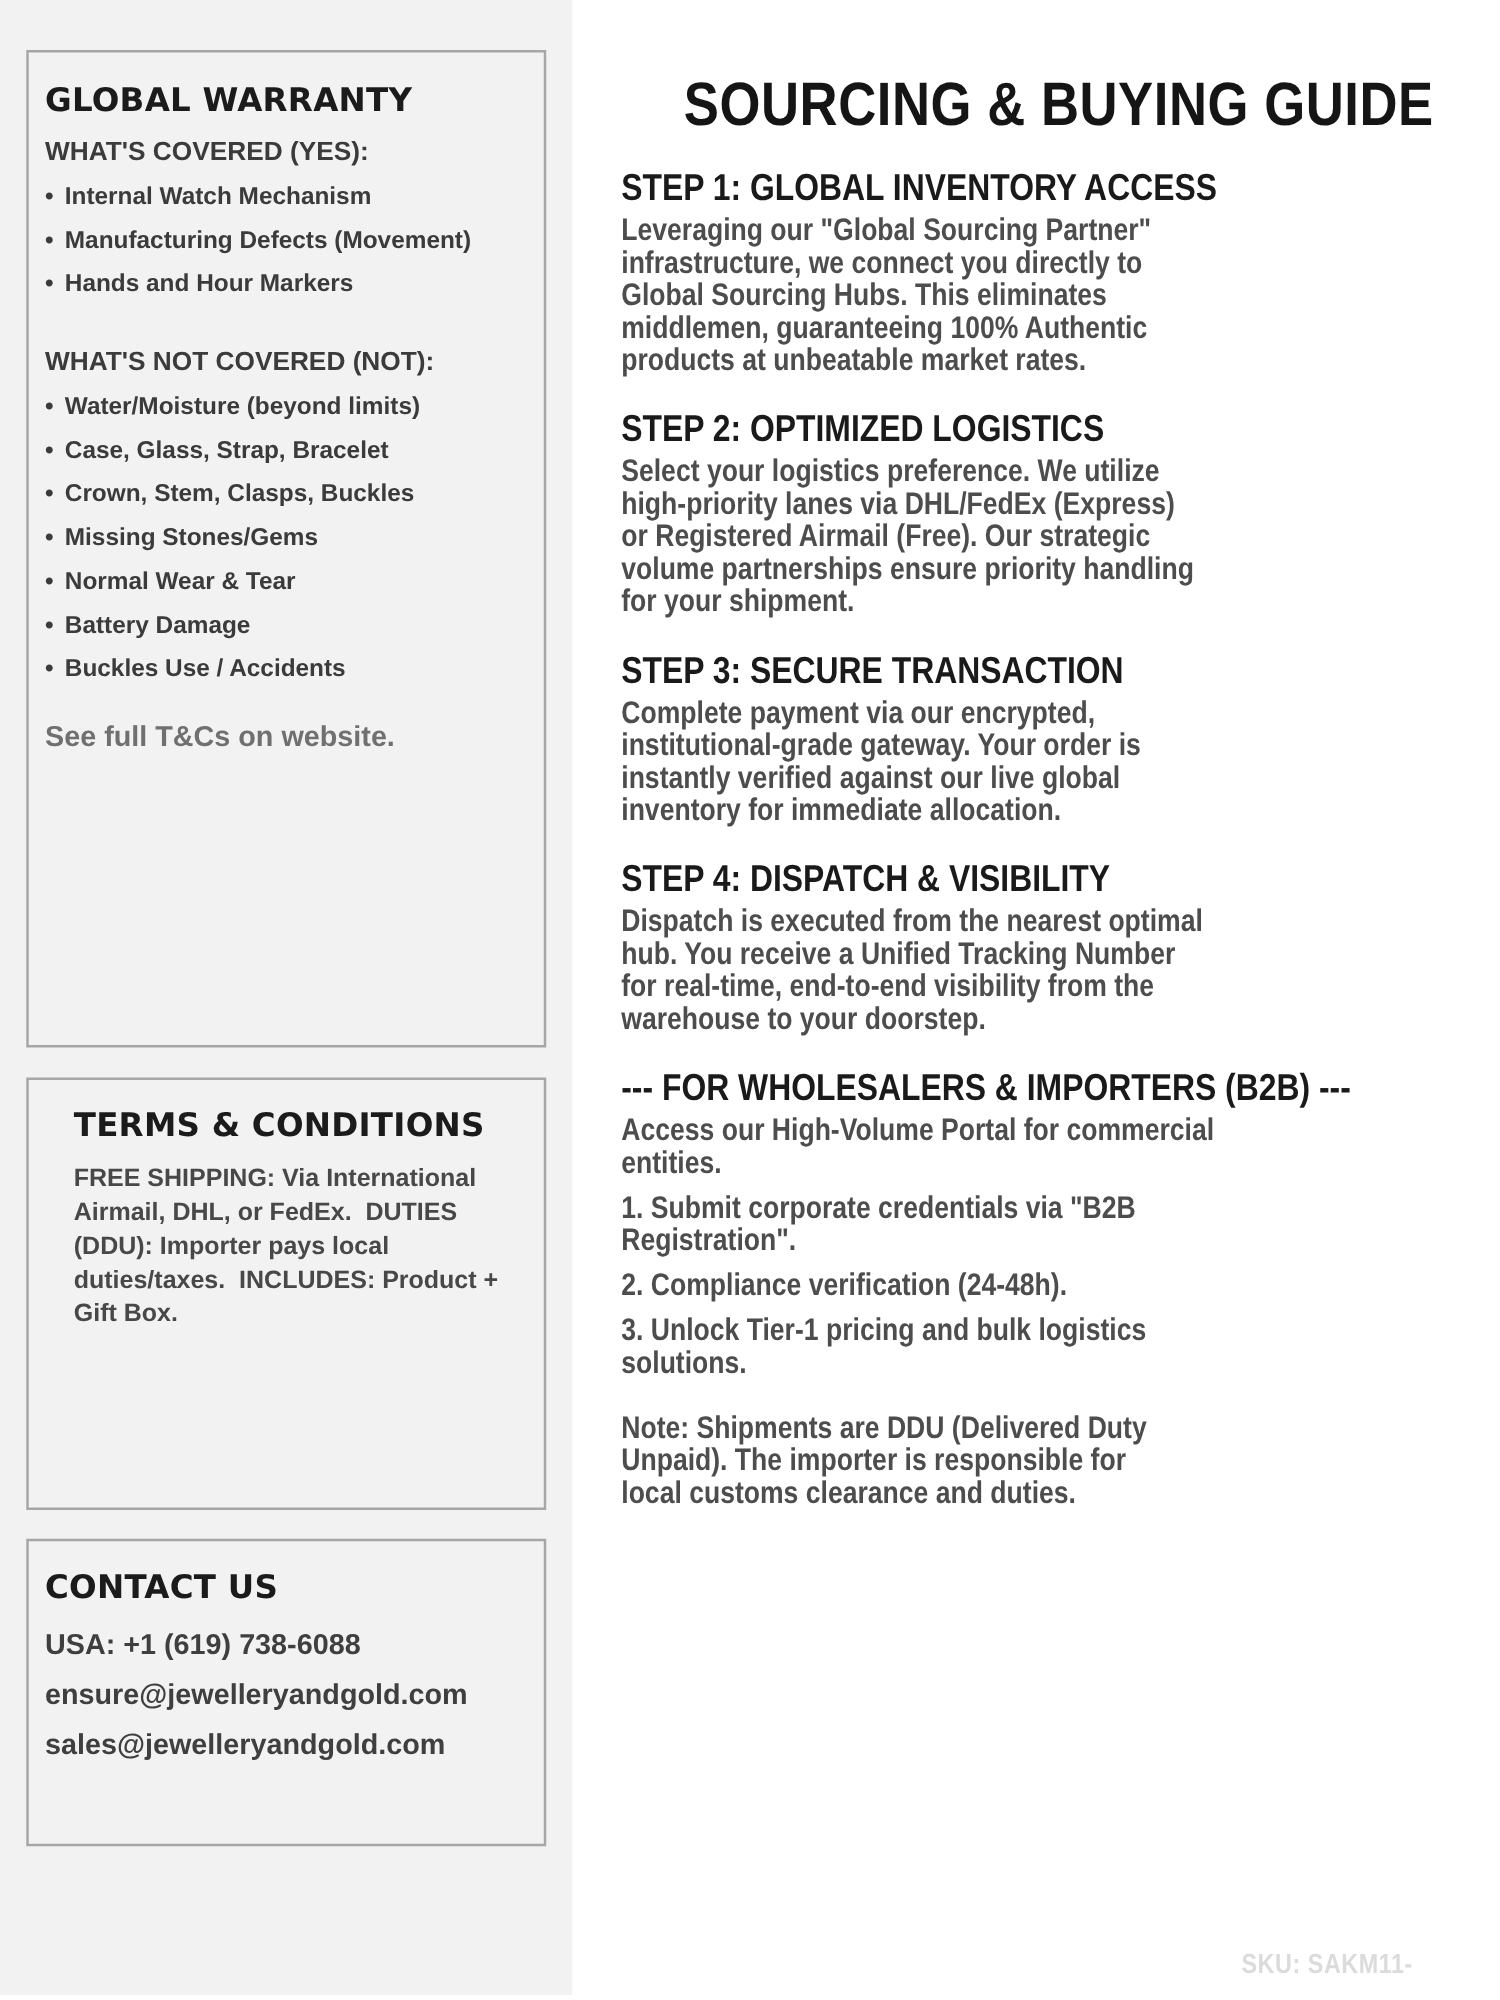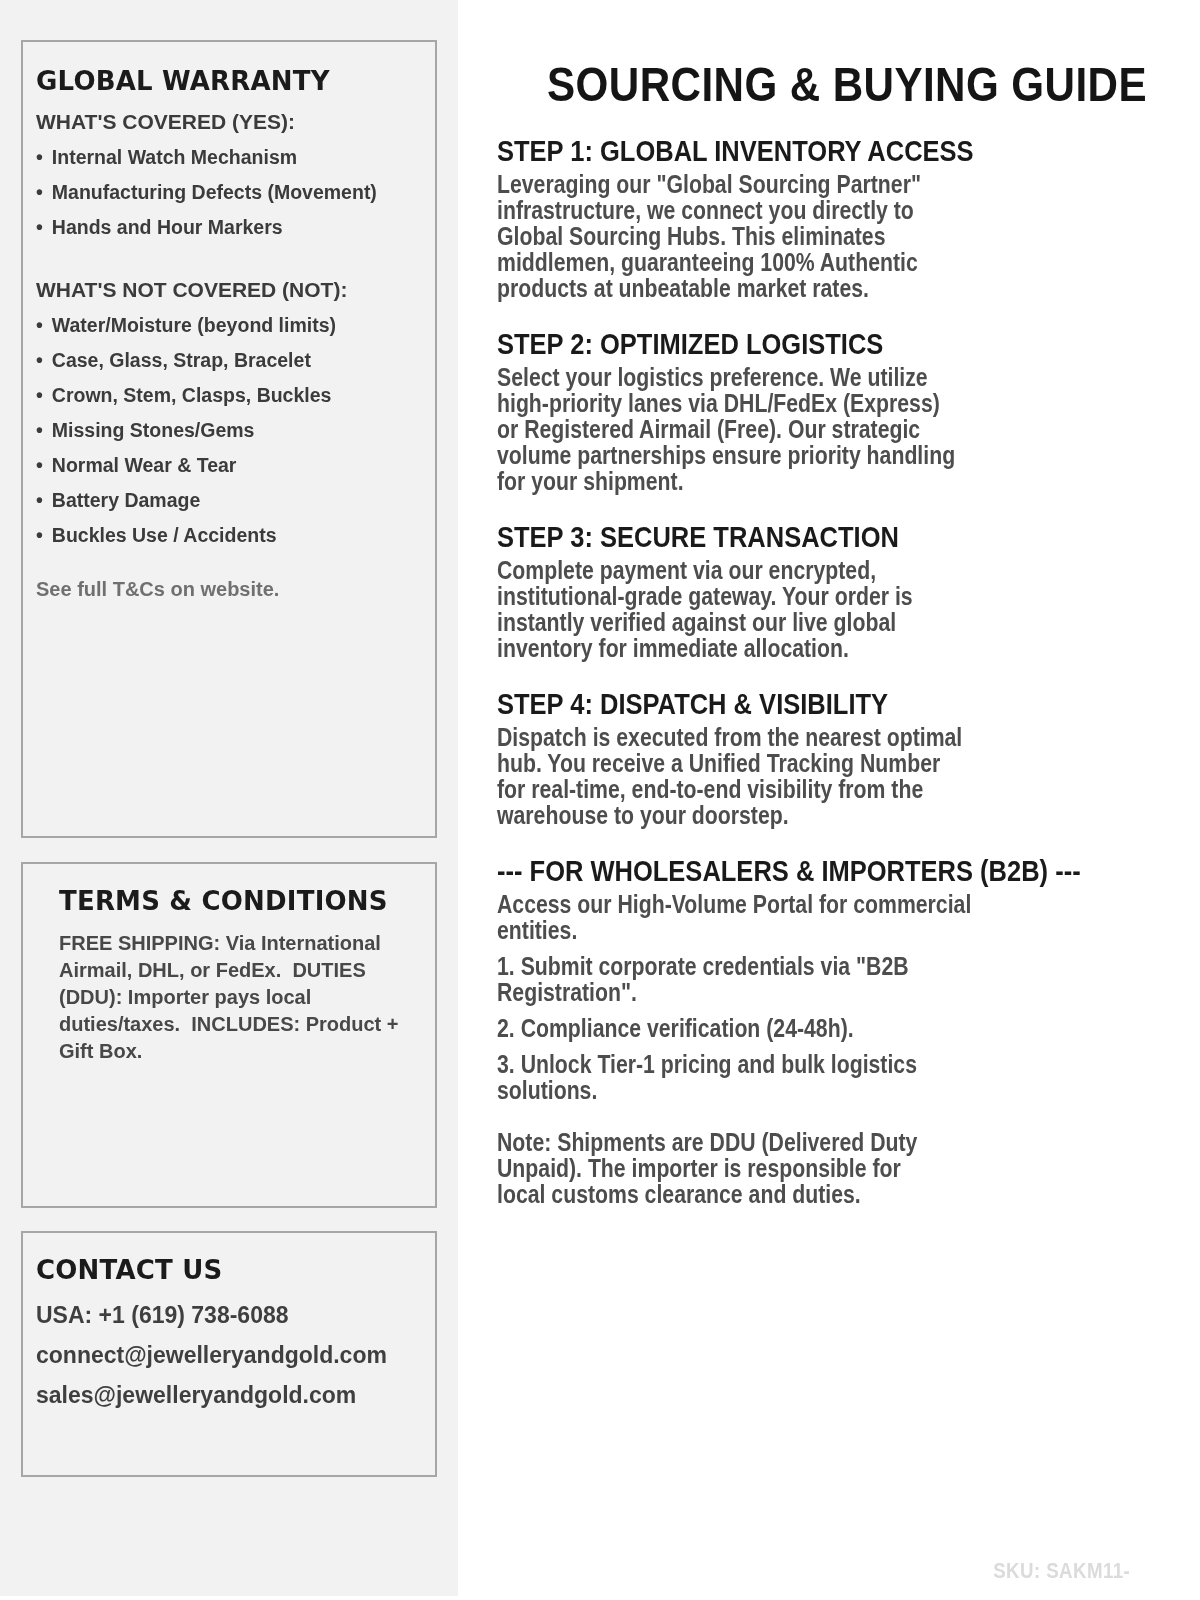--- a/index.html
+++ b/index.html
@@ -23,21 +23,21 @@
   }
   .subhead{
     margin:0 0 12px 0;font-size:21px;line-height:24px;font-weight:bold;color:#3b3b3b;
   }
   .subhead.gap{margin-top:40px;}
   ul.blist{list-style:none;margin:0;padding:0;}
   ul.blist li{
     font-size:19.5px;line-height:22px;font-weight:bold;color:#3b3b3b;margin:0 0 13px 0;
   }
   ul.blist li::before{content:"•";margin-right:9px;color:#3b3b3b;}
-  .footnote{margin:32px 0 0 0;font-size:20px;line-height:22px;font-weight:bold;color:#707070;}
+  .footnote{margin:32px 0 0 0;font-size:23px;line-height:22px;font-weight:bold;color:#707070;}
   .tbody{
     margin:10px 0 0 0;font-size:20px;line-height:27px;font-weight:bold;color:#484848;
     white-space:pre-wrap;
   }
   .cline{margin:0 0 16px 0;font-size:23px;line-height:24px;font-weight:bold;color:#3f3f3f;}
   .panel-contact h2{margin-bottom:18px;}
   
   .main{position:absolute;left:458px;top:0;width:742px;height:1600px;background:#ffffff;}
   .main-inner{padding:58px 0 0 39px;}
   .doc-title{
@@ -93,21 +93,21 @@
     <p class="tbody">FREE SHIPPING: Via International
 Airmail, DHL, or FedEx.  DUTIES
 (DDU): Importer pays local
 duties/taxes.  INCLUDES: Product +
 Gift Box.</p>
   </section>
 
   <section class="panel panel-contact">
     <h2>CONTACT US</h2>
     <p class="cline">USA: +1 (619) 738-6088</p>
-    <p class="cline">connect@jewelleryandgold.com</p>
+    <p class="cline">ensure@jewelleryandgold.com</p>
     <p class="cline">sales@jewelleryandgold.com</p>
   </section>
 
 </aside>
 
 <main class="main">
   <div class="main-inner">
     <h1 class="doc-title">SOURCING &amp; BUYING GUIDE</h1>
 
     <h2 class="step-head">STEP 1: GLOBAL INVENTORY ACCESS</h2>

